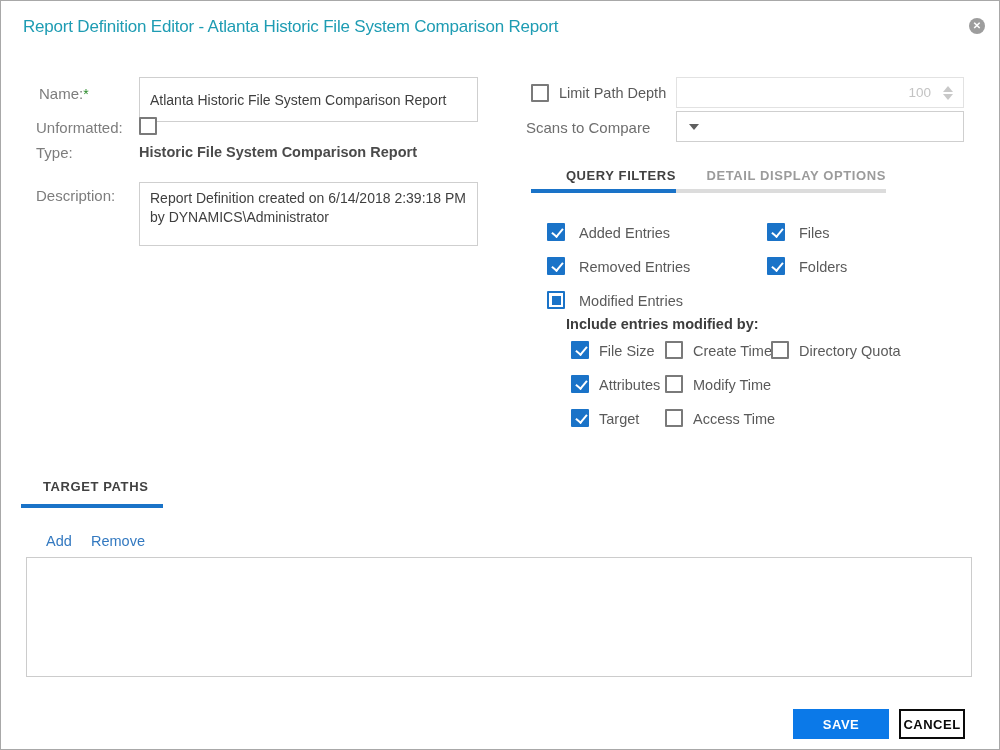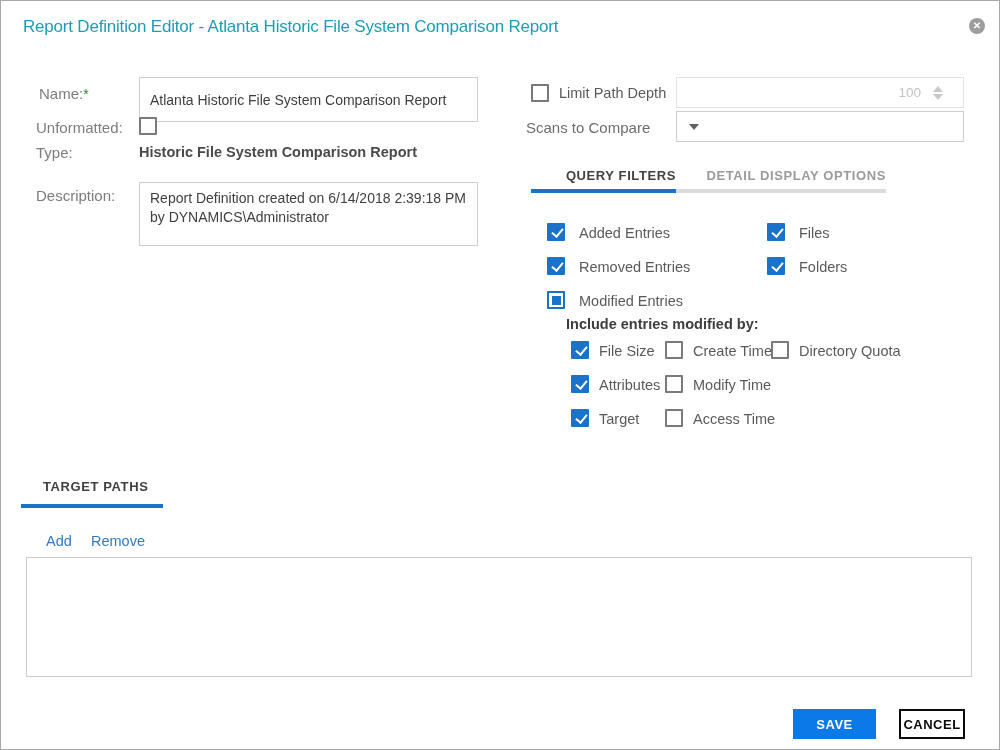--- a/index.html
+++ b/index.html
@@ -44,21 +44,21 @@
     content: ""; position: absolute; left: 4.5px; top: 0.5px; width: 5px; height: 9px;
     border: solid #fff; border-width: 0 2.4px 2.4px 0; transform: rotate(40deg);
   }
   .cb.indeterminate { border-color: #1a73c8; }
   .cb.indeterminate::after { content: ""; position: absolute; inset: 2.5px; background: #1a73c8; }
   .cb-label { color: #5a5a5a; font-size: 14.5px; position: absolute; white-space: nowrap; }
 
   
   .spinner {
     left: 675px; top: 76px; width: 288px; height: 31px; border: 1px solid #e2e2e2;
-    display: flex; align-items: center; justify-content: flex-end; padding-right: 20px; gap: 12px;
+    display: flex; align-items: center; justify-content: flex-end; padding-right: 10px; gap: 12px;
     background: #fff;
   }
   .spinner .num { color: #c3c3c3; font-size: 13.5px; }
   .stepper { display: flex; flex-direction: column; gap: 2px; cursor: pointer; }
   .tri-up { width: 0; height: 0; border-left: 5px solid transparent; border-right: 5px solid transparent; border-bottom: 6px solid #c8c8c8; }
   .tri-down { width: 0; height: 0; border-left: 5px solid transparent; border-right: 5px solid transparent; border-top: 6px solid #c8c8c8; }
 
   
   .dropdown {
     left: 675px; top: 110px; width: 288px; height: 31px; border: 1px solid #cfcfcf;
@@ -84,21 +84,21 @@
 
   
   .tp-table { left: 25px; top: 556px; width: 946px; height: 120px; border: 1px solid #ccc; background: #fff; }
   .tp-header { height: 31px; border-bottom: 1px solid #ccc; display: flex; align-items: center; }
   .tp-col-sel { width: 24px; height: 100%; border-right: 1px solid #ccc; }
   .tp-col-path { flex: 1; padding-left: 8px; color: #9b9b9b; font-size: 14px; }
 
   
   .btn { height: 30px; font-family: "Liberation Sans", sans-serif; font-size: 13px; font-weight: bold;
     letter-spacing: 0.5px; display: flex; align-items: center; justify-content: center; cursor: pointer; }
-  .btn-save { left: 792px; top: 708px; width: 83px; background: #0b79e8; color: #fff; border: none; }
+  .btn-save { left: 792px; top: 708px; width: 96px; background: #0b79e8; color: #fff; border: none; }
   .btn-cancel { left: 898px; top: 708px; width: 66px; background: #fff; color: #0a0a0a; border: 2px solid #0a0a0a; }
 </style>
 </head>
 <body>
 
 <div class="abs dialog-title">Report Definition Editor - Atlanta Historic File System Comparison Report</div>
 <div class="abs close-btn">✕</div>
 
 <div class="abs field-label" style="left:38px; top:84px;"><span>Name:</span><span class="req">*</span></div>
 <div class="abs" style="left:138px; top:76px; width:339px; height:45px;">

